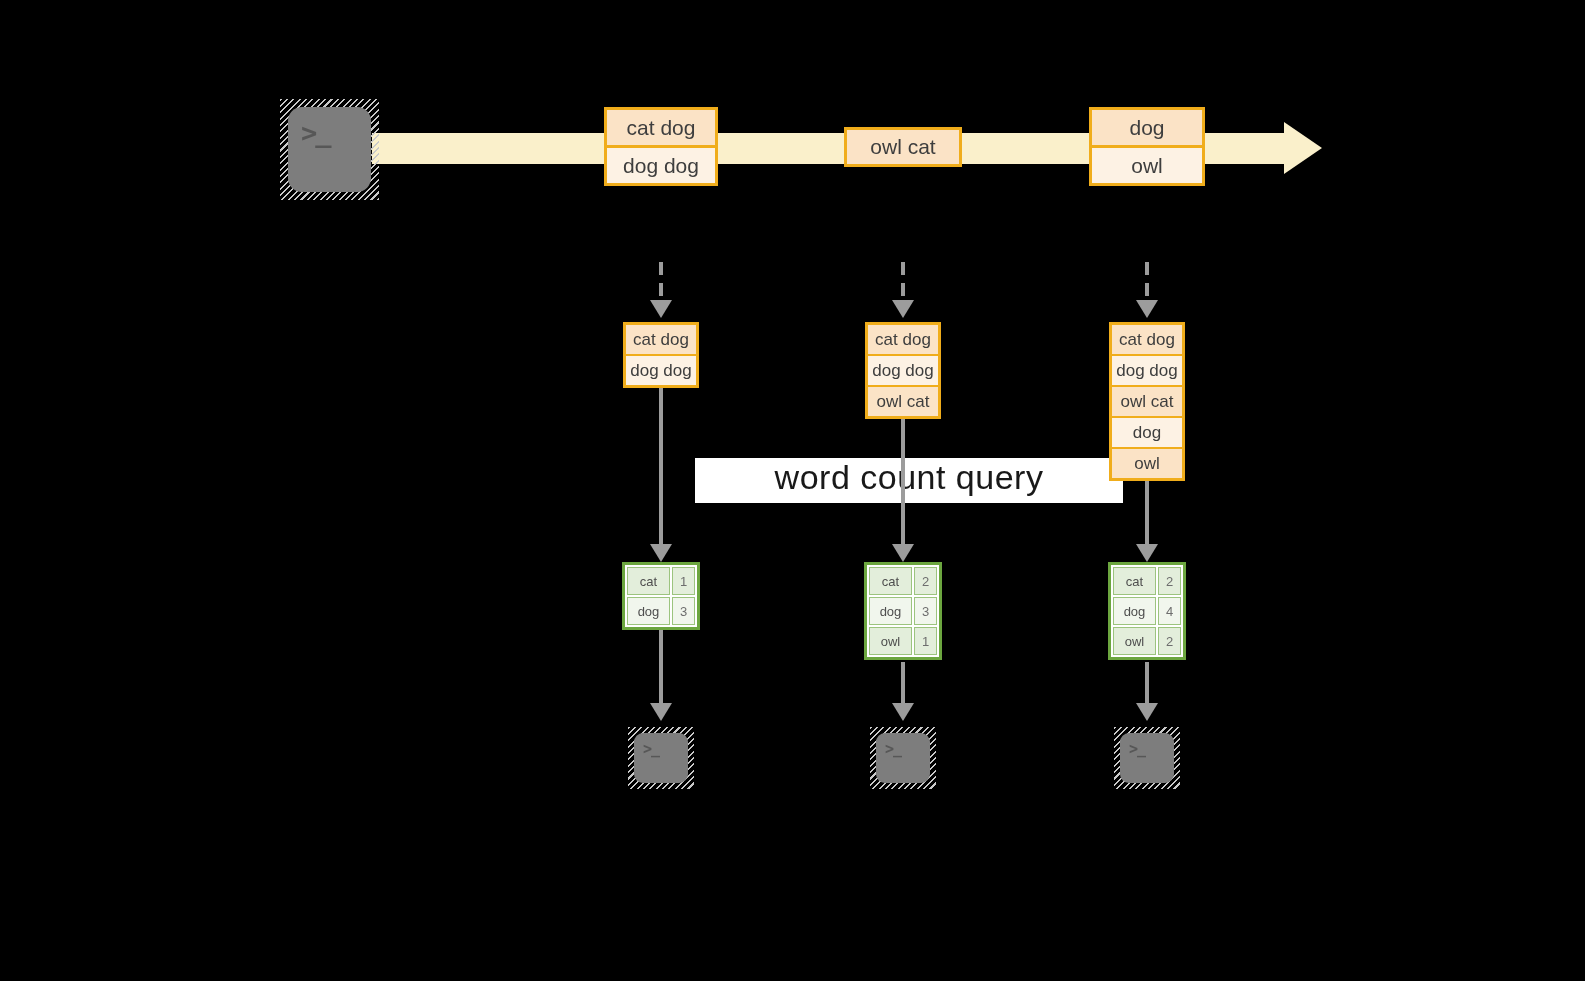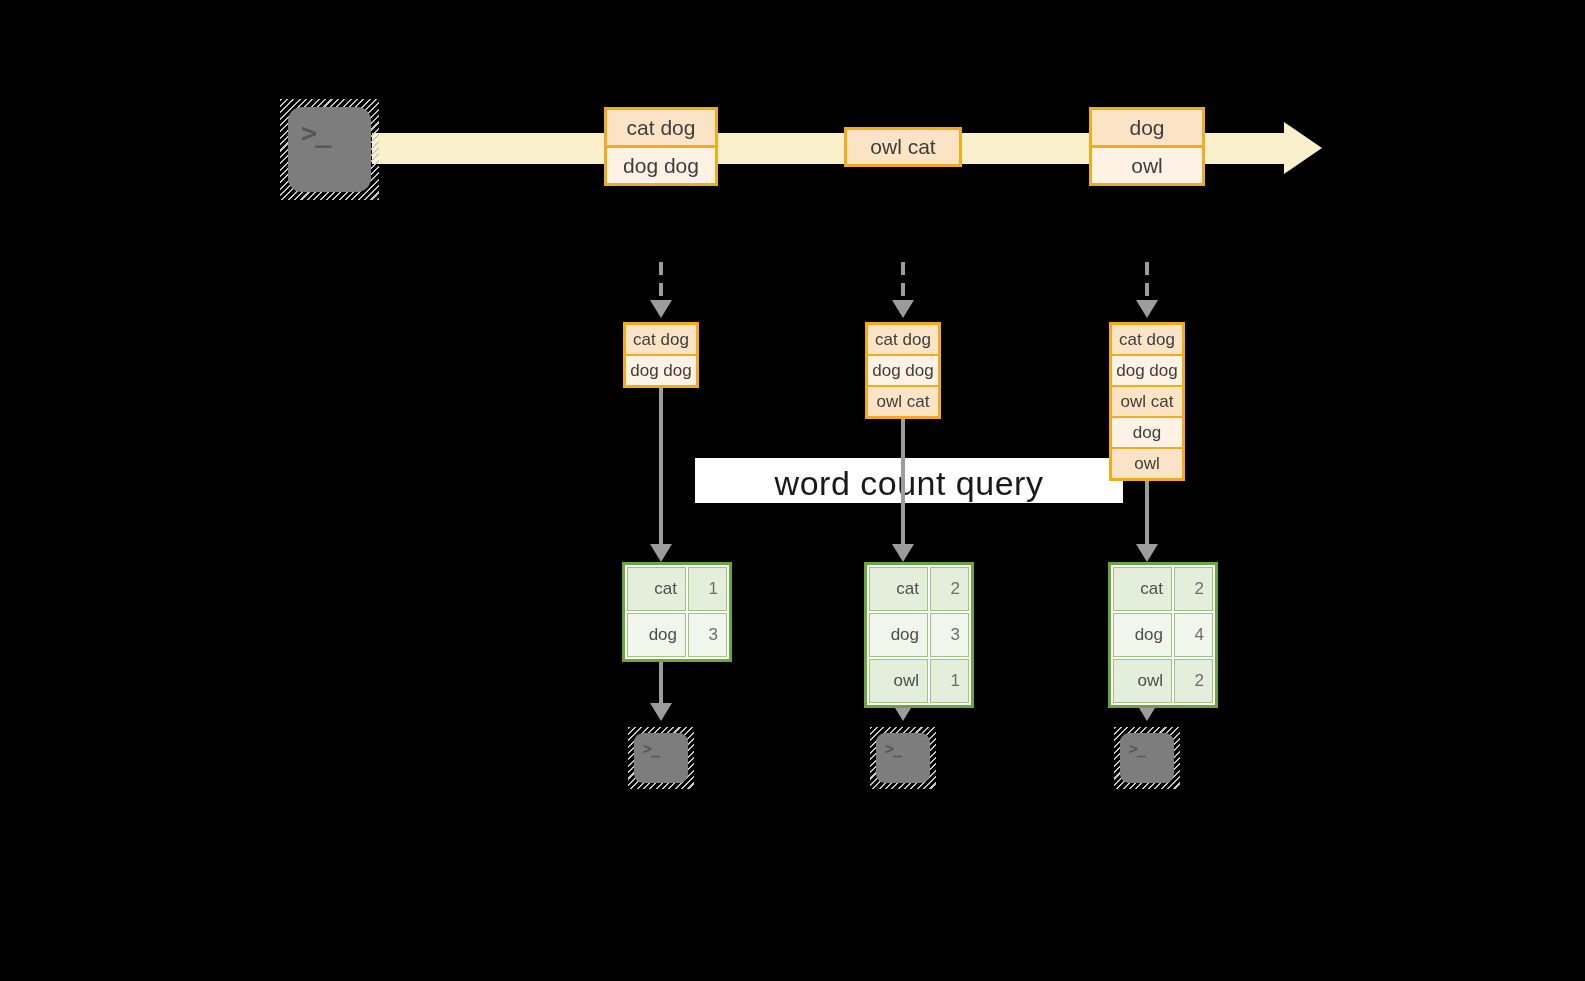--- a/index.html
+++ b/index.html
@@ -45,27 +45,27 @@
   
   .vline{ width:4px; background:var(--arrow-gray,#9C9C9C); z-index:4; }
   .vdash{ width:4px; z-index:4;
     background:repeating-linear-gradient(to bottom, var(--arrow-gray,#9C9C9C) 0 13px, transparent 13px 21px); }
   .ahead{ width:0; height:0; z-index:4;
     border-left:11px solid transparent; border-right:11px solid transparent;
     border-top:18px solid var(--arrow-gray,#9C9C9C); }
 
   
   .banner{ left:695px; top:458px; width:428px; height:45px; z-index:3;
-    background:var(--banner-bg,#FFF); display:flex; align-items:flex-end; justify-content:center; }
+    background:var(--banner-bg,#FFF); display:flex; align-items:flex-start; justify-content:center; }
   .banner span{ font-size:34px; font-weight:300; color:var(--banner-text,#191919); letter-spacing:0.5px; }
 
   
   .gtable{ border-collapse:separate; border-spacing:2px; z-index:5;
     background:var(--banner-bg,#FFF); border:3px solid var(--green-border,#6CA63F); }
-  .gtable td{ height:26px; padding:8px; text-align:right; font-size:17px;
+  .gtable td{ height:26px; padding:0; text-align:center; font-size:13px;
     background:var(--green-cell,#E3EEDB); border:1px solid var(--green-cell-line,#9CC47E);
     color:#4E4E4E; }
   .gtable td.w{ width:41px; }
   .gtable td.c{ width:21px; color:var(--count-text,#6E6E6E); }
   .gtable tr.alt td{ background:var(--green-cell-alt,#F1F6ED); }
 </style>
 </head>
 <body>
 
 <div class="canvas">

